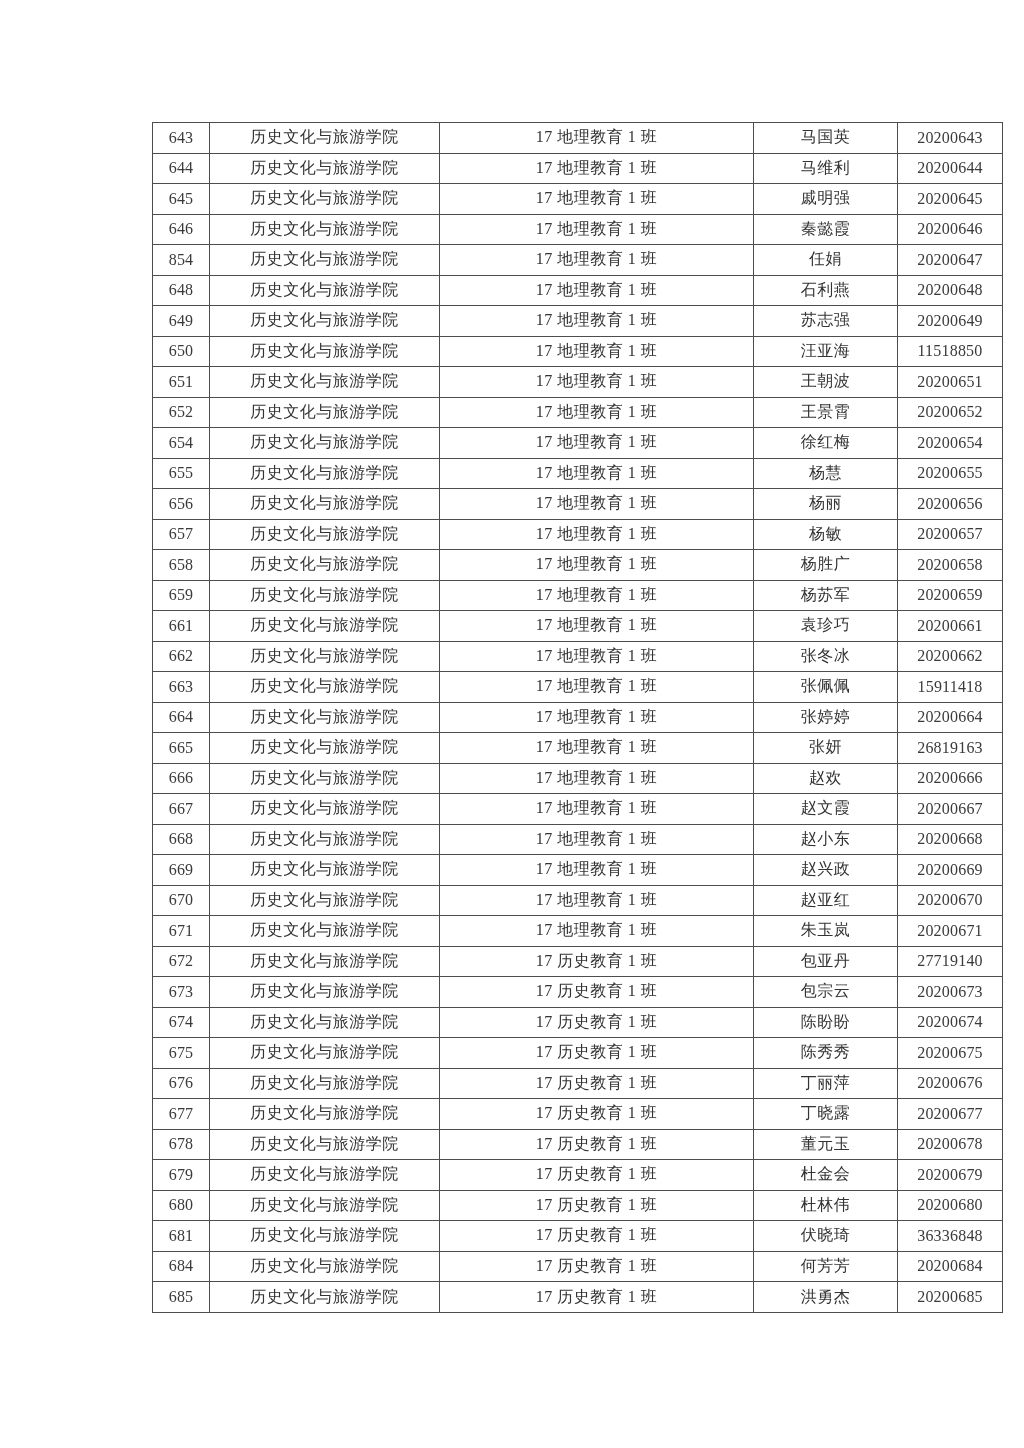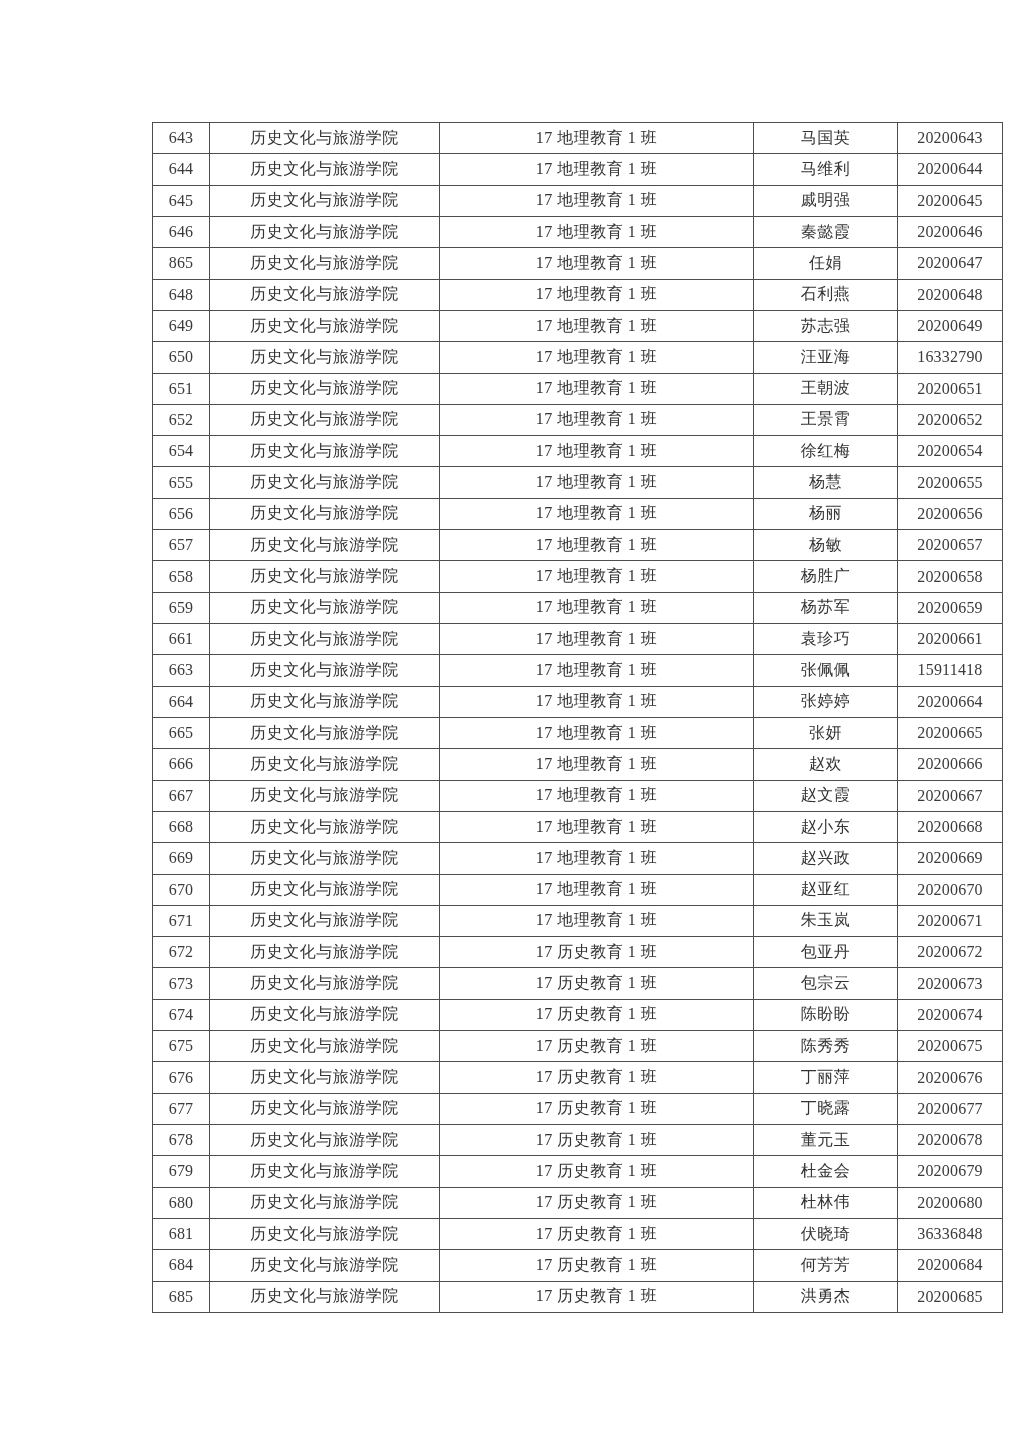--- a/index.html
+++ b/index.html
@@ -82,21 +82,21 @@
           <td class="sid">20200645</td>
         </tr>
         <tr>
           <td class="num">646</td>
           <td>历史文化与旅游学院</td>
           <td>17 地理教育 1 班</td>
           <td>秦懿霞</td>
           <td class="sid">20200646</td>
         </tr>
         <tr>
-          <td class="num">865</td>
+          <td class="num">854</td>
           <td>历史文化与旅游学院</td>
           <td>17 地理教育 1 班</td>
           <td>任娟</td>
           <td class="sid">20200647</td>
         </tr>
         <tr>
           <td class="num">648</td>
           <td>历史文化与旅游学院</td>
           <td>17 地理教育 1 班</td>
           <td>石利燕</td>
@@ -107,21 +107,21 @@
           <td>历史文化与旅游学院</td>
           <td>17 地理教育 1 班</td>
           <td>苏志强</td>
           <td class="sid">20200649</td>
         </tr>
         <tr>
           <td class="num">650</td>
           <td>历史文化与旅游学院</td>
           <td>17 地理教育 1 班</td>
           <td>汪亚海</td>
-          <td class="sid">16332790</td>
+          <td class="sid">11518850</td>
         </tr>
         <tr>
           <td class="num">651</td>
           <td>历史文化与旅游学院</td>
           <td>17 地理教育 1 班</td>
           <td>王朝波</td>
           <td class="sid">20200651</td>
         </tr>
         <tr>
           <td class="num">652</td>
@@ -173,39 +173,46 @@
           <td class="sid">20200659</td>
         </tr>
         <tr>
           <td class="num">661</td>
           <td>历史文化与旅游学院</td>
           <td>17 地理教育 1 班</td>
           <td>袁珍巧</td>
           <td class="sid">20200661</td>
         </tr>
         <tr>
+          <td class="num">662</td>
+          <td>历史文化与旅游学院</td>
+          <td>17 地理教育 1 班</td>
+          <td>张冬冰</td>
+          <td class="sid">20200662</td>
+        </tr>
+        <tr>
           <td class="num">663</td>
           <td>历史文化与旅游学院</td>
           <td>17 地理教育 1 班</td>
           <td>张佩佩</td>
           <td class="sid">15911418</td>
         </tr>
         <tr>
           <td class="num">664</td>
           <td>历史文化与旅游学院</td>
           <td>17 地理教育 1 班</td>
           <td>张婷婷</td>
           <td class="sid">20200664</td>
         </tr>
         <tr>
           <td class="num">665</td>
           <td>历史文化与旅游学院</td>
           <td>17 地理教育 1 班</td>
           <td>张妍</td>
-          <td class="sid">20200665</td>
+          <td class="sid">26819163</td>
         </tr>
         <tr>
           <td class="num">666</td>
           <td>历史文化与旅游学院</td>
           <td>17 地理教育 1 班</td>
           <td>赵欢</td>
           <td class="sid">20200666</td>
         </tr>
         <tr>
           <td class="num">667</td>
@@ -240,21 +247,21 @@
           <td>历史文化与旅游学院</td>
           <td>17 地理教育 1 班</td>
           <td>朱玉岚</td>
           <td class="sid">20200671</td>
         </tr>
         <tr>
           <td class="num">672</td>
           <td>历史文化与旅游学院</td>
           <td>17 历史教育 1 班</td>
           <td>包亚丹</td>
-          <td class="sid">20200672</td>
+          <td class="sid">27719140</td>
         </tr>
         <tr>
           <td class="num">673</td>
           <td>历史文化与旅游学院</td>
           <td>17 历史教育 1 班</td>
           <td>包宗云</td>
           <td class="sid">20200673</td>
         </tr>
         <tr>
           <td class="num">674</td>

